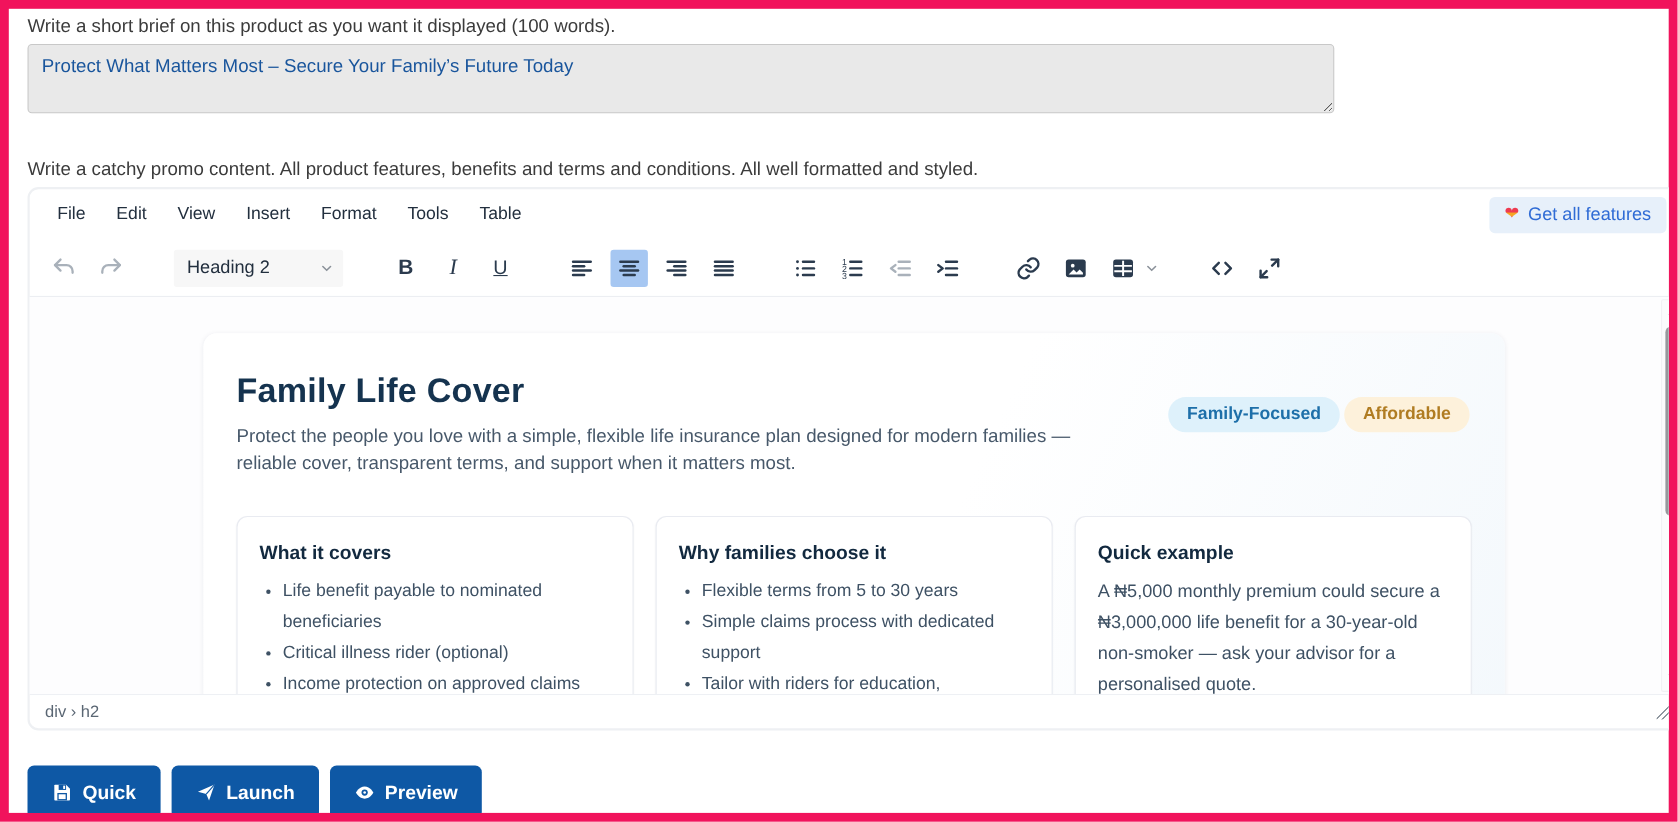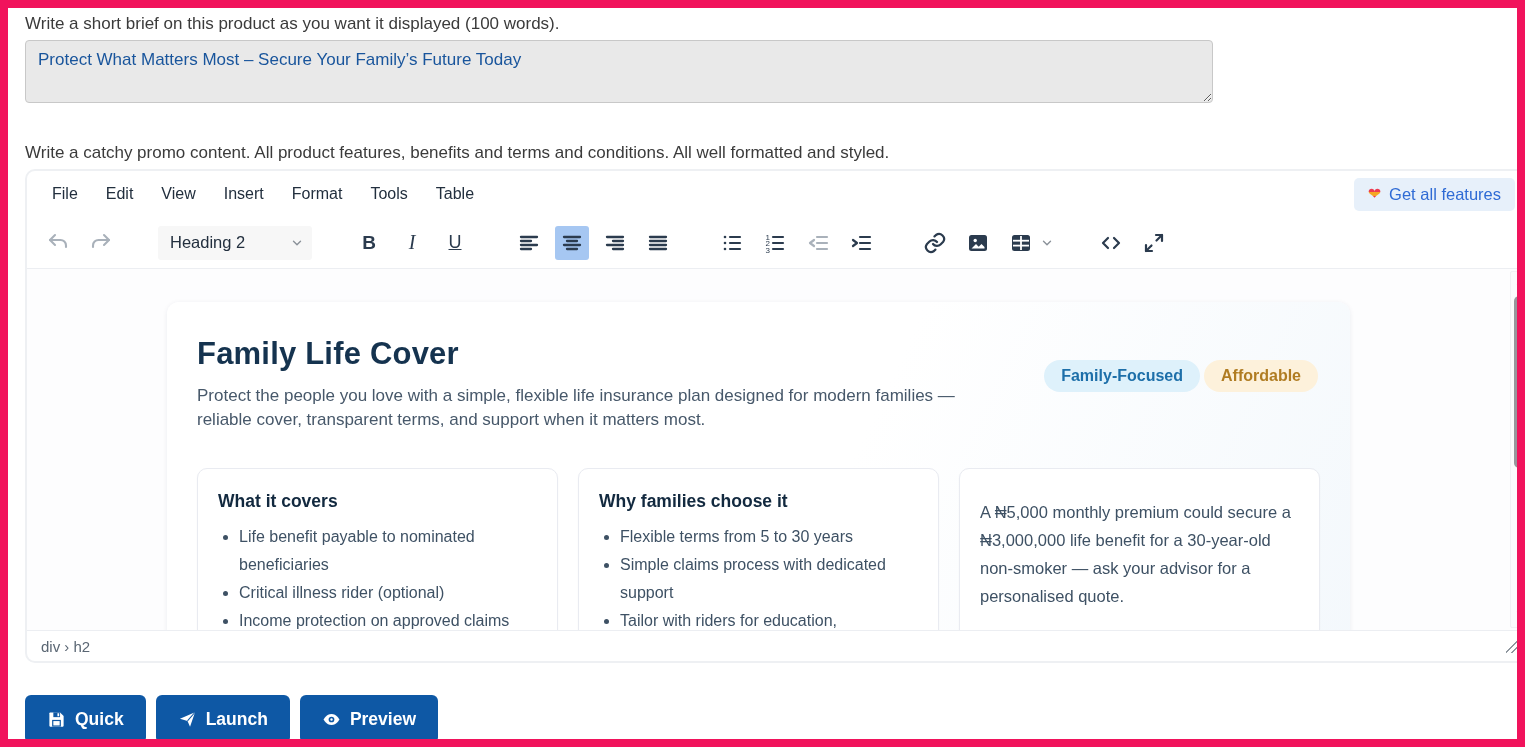--- a/index.html
+++ b/index.html
@@ -58,21 +58,21 @@
   .format-select {
     width:154px; height:34px; background:#f7f7f7; border:none; border-radius:3px;
     display:flex; align-items:center; justify-content:space-between;
     padding:0 8px 0 12px; font-family:inherit; font-size:16.5px; color:#222f3e; cursor:pointer;
   }
   .table-btn-wrap { display:flex; align-items:center; gap:2px; }
   .chev { color:#8a9199; }
 
   .content { position:relative; flex:1; overflow:hidden; background:#fdfdfe; cursor:text; }
   .doc-card {
-    position:absolute; left:140px; top:33px; width:1183px; height:420px;
+    position:absolute; left:158px; top:33px; width:1183px; height:420px;
     background:linear-gradient(115deg,#ffffff 55%,#f3f8fc);
     border-radius:12px; box-shadow:0 1px 5px rgba(20,40,80,.08);
     padding:26px 30px;
   }
   .doc-title { margin:8px 0 0; font-size:31px; font-weight:700; color:#15334f; letter-spacing:.2px; }
   .doc-subtitle { margin:12px 0 0; max-width:800px; font-size:17px; line-height:24px; color:#47586a; }
   .badges { position:absolute; top:58px; right:32px; display:flex; gap:4px; }
   .badge { font-size:16px; font-weight:700; padding:7px 17px; border-radius:17px; white-space:nowrap; }
   .badge-blue { background:#def1fb; color:#1d6fa9; }
   .badge-amber { background:#fdf1db; color:#b07c22; }
@@ -319,20 +319,21 @@
           </div>
           <div class="mini-card">
             <h3>Why families choose it</h3>
             <ul>
               <li>Flexible terms from 5 to 30 years</li>
               <li>Simple claims process with dedicated support</li>
               <li>Tailor with riders for education,</li>
             </ul>
           </div>
           <div class="mini-card">
+            <h3>Quick example</h3>
             <p>A ₦5,000 monthly premium could secure a ₦3,000,000 life benefit for a 30-year-old non-smoker — ask your advisor for a personalised quote.</p>
           </div>
         </div>
       </div>
 
       <div class="scrollbar">
         <span class="scroll-arrow up">▲</span>
         <div class="scroll-thumb"></div>
         <span class="scroll-arrow down">▼</span>
       </div>

